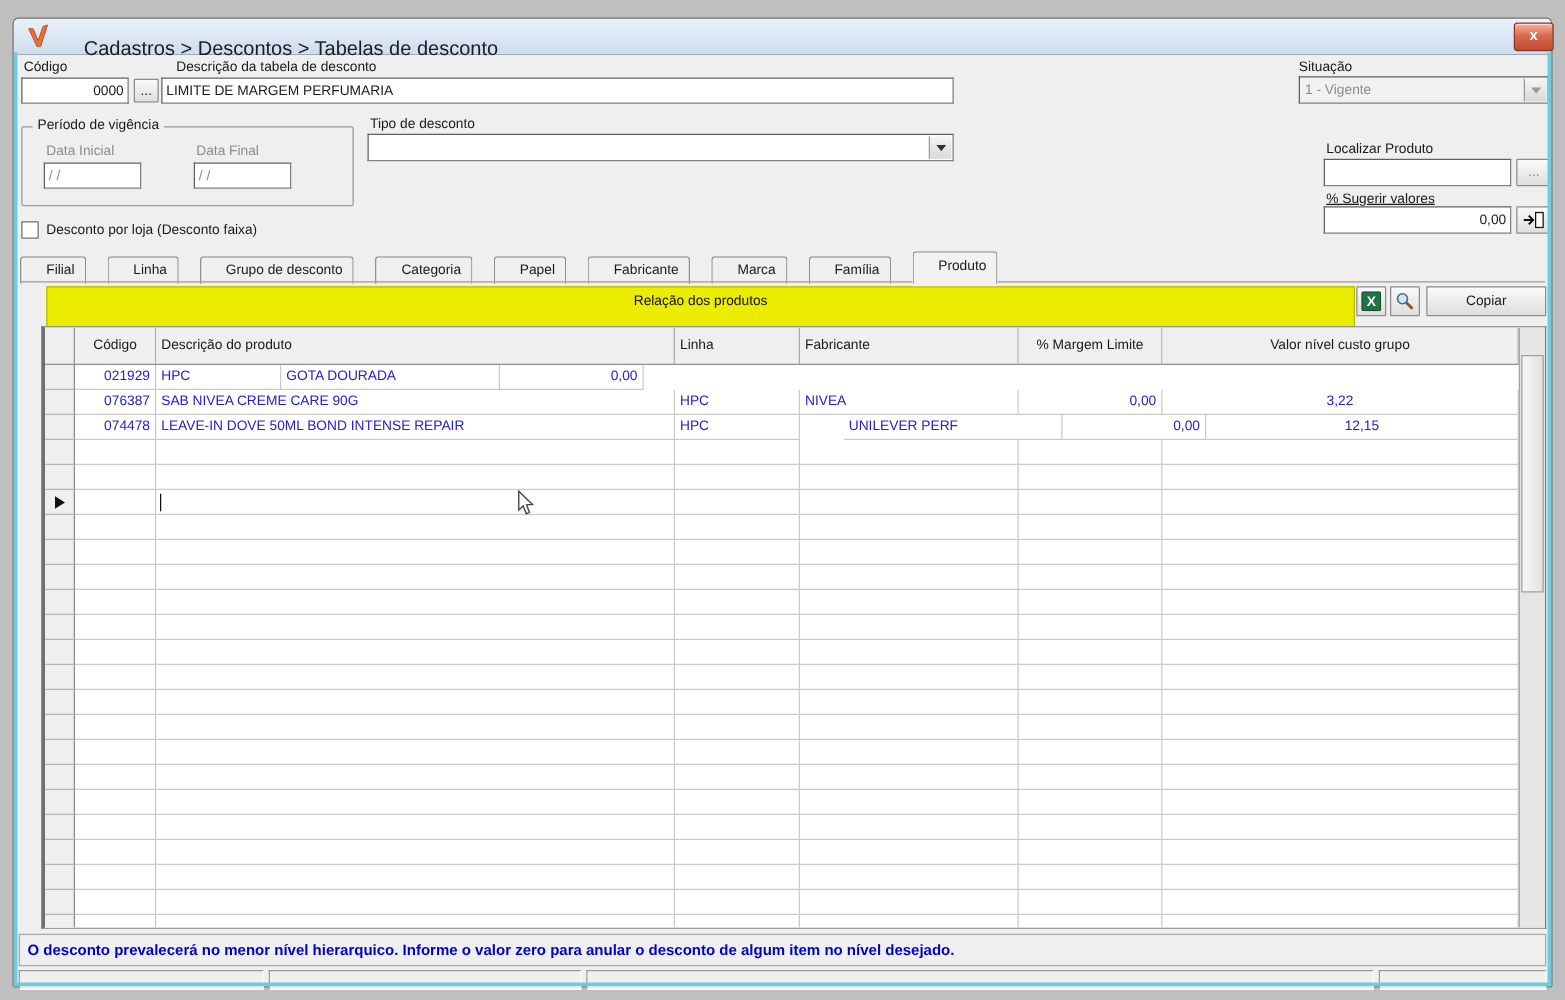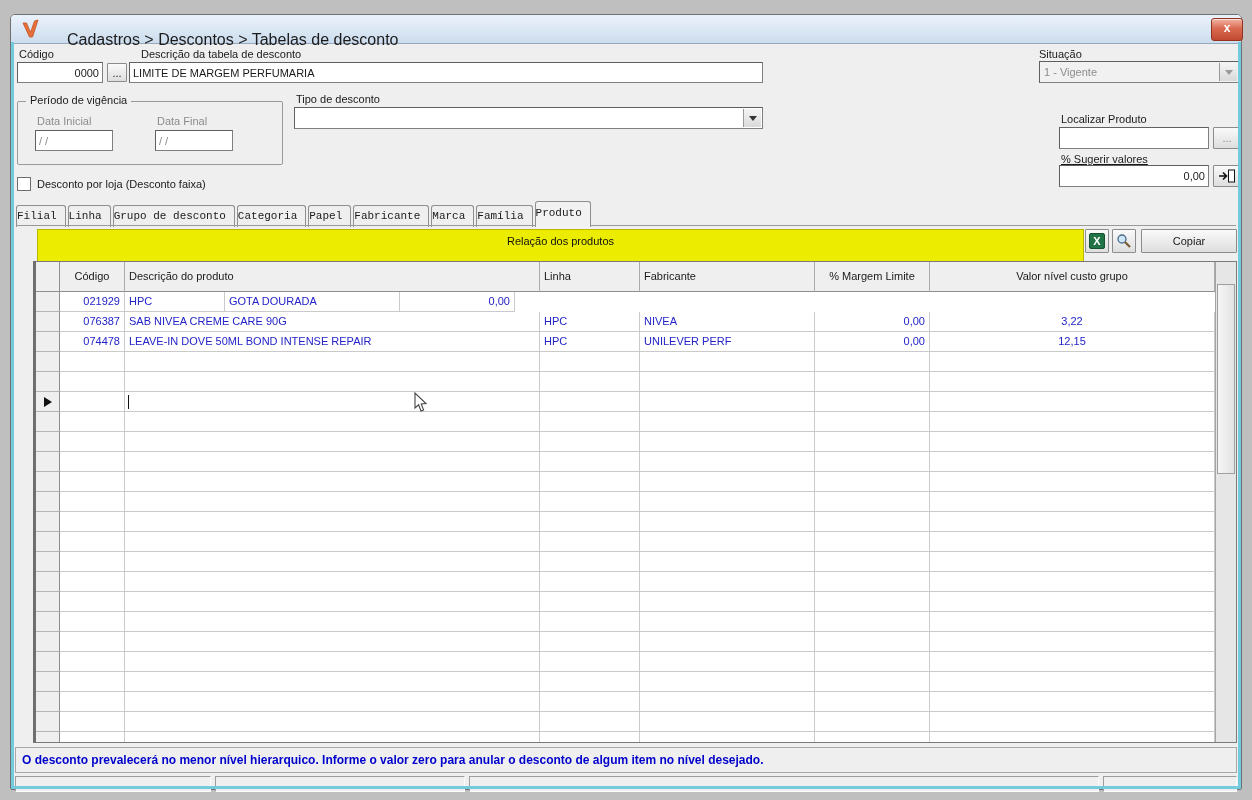--- a/index.html
+++ b/index.html
@@ -71,23 +71,23 @@
   .groupbox .legend{
     position:absolute;top:-8px;left:8px;background:#efefef;padding:0 4px;color:#1a1a1a;
   }
   .checkbox{
     position:absolute;width:14px;height:14px;background:#fff;
     border:1px solid #6e6e6e;box-sizing:border-box;
   }
   
   .tabs{position:absolute;left:5px;top:160px;height:24px;display:flex;align-items:flex-end;}
   .tab{
-    box-sizing:border-box;height:22px;padding:4px 8px 0 0;margin-right:2px;
+    box-sizing:border-box;height:22px;padding:4px 8px 0 20px;margin-right:17px;
     background:#efefef;border:1px solid #8f8f8f;border-bottom:none;
-    border-radius:3px 3px 0 0;white-space:nowrap;cursor:default;font-family:Liberation Mono, monospace;
+    border-radius:3px 3px 0 0;white-space:nowrap;cursor:default;
   }
   .tab.active{height:26px;padding-top:5px;background:#f2f2f2;position:relative;z-index:3;margin-top:-4px;}
   .tabline{position:absolute;left:5px;right:5px;top:182px;height:1px;background:#9a9a9a;z-index:1;}
   .tab.active{box-shadow:0 2px 0 #f2f2f2;}
   
   .banner{
     position:absolute;left:26px;top:186px;width:1047px;height:36px;
     background:#ecec00;border:1px solid #b7b700;box-sizing:border-box;
     text-align:center;line-height:22px;color:#111;
   }
@@ -255,21 +255,21 @@
               <div class="gcell" style="width: 100px; text-align: left;">HPC</div>
               <div class="gcell" style="width: 175px; text-align: left;">NIVEA</div>
               <div class="gcell" style="width: 115px; text-align: right;">0,00</div>
               <div class="gcell" style="width: 282px; flex: 1 1 0%; text-align: center;">3,22</div>
             </div>
             <div class="grow">
               <div class="gcell sel"></div>
               <div class="gcell" style="width: 65px; text-align: right;">074478</div>
               <div class="gcell" style="width: 415px; text-align: left;">LEAVE-IN DOVE 50ML BOND INTENSE REPAIR</div>
               <div class="gcell" style="width: 100px; text-align: left;">HPC</div>
-              <div class="gcell" style="width: 175px; text-align: left;">UNILEVER PERF</div>
+              <div class="gcell" style="width: 175px; text-align: left; margin-left: 35px;">UNILEVER PERF</div>
               <div class="gcell" style="width: 115px; text-align: right;">0,00</div>
               <div class="gcell" style="width: 282px; flex: 1 1 0%; text-align: center;">12,15</div>
             </div>
             <div class="grow">
               <div class="gcell sel"></div>
               <div class="gcell" style="width: 65px; text-align: right;"></div>
               <div class="gcell" style="width: 415px; text-align: left;"></div>
               <div class="gcell" style="width: 100px; text-align: left;"></div>
               <div class="gcell" style="width: 175px; text-align: left;"></div>
               <div class="gcell" style="width: 115px; text-align: right;"></div>

